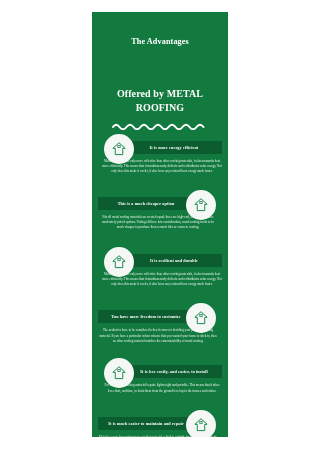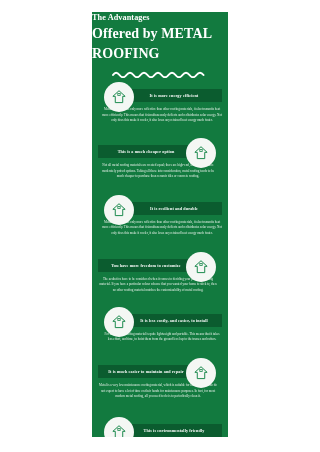--- a/index.html
+++ b/index.html
@@ -27,31 +27,32 @@
     left: 92px;
     top: 12px;
     width: 136px;
     height: 425px;
     background: #127a3f;
     overflow: hidden;
   }
 
   
   .title-block {
-    padding-top: 0;
+    padding-top: 24px;
+    text-align: center;
   }
   .title-line {
     color: #ffffff;
     font-family: "Liberation Serif", serif;
     font-weight: bold;
     letter-spacing: .1px;
     line-height: 1.45;
   }
   .title-line-1 { font-size: 8.2px; }
-  .title-line-2 { font-size: 14px; }
+  .title-line-2 { font-size: 10px; margin-top: 39px; }
 
   
   .wave {
     display: block;
     margin: 6px auto 4px auto;
   }
 
   
   .section {
     position: relative;

